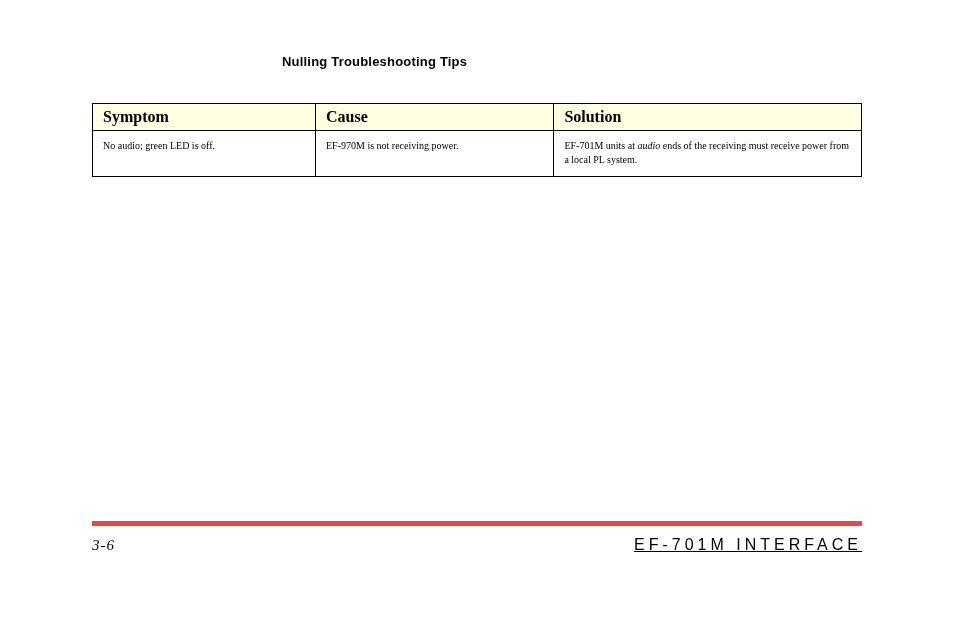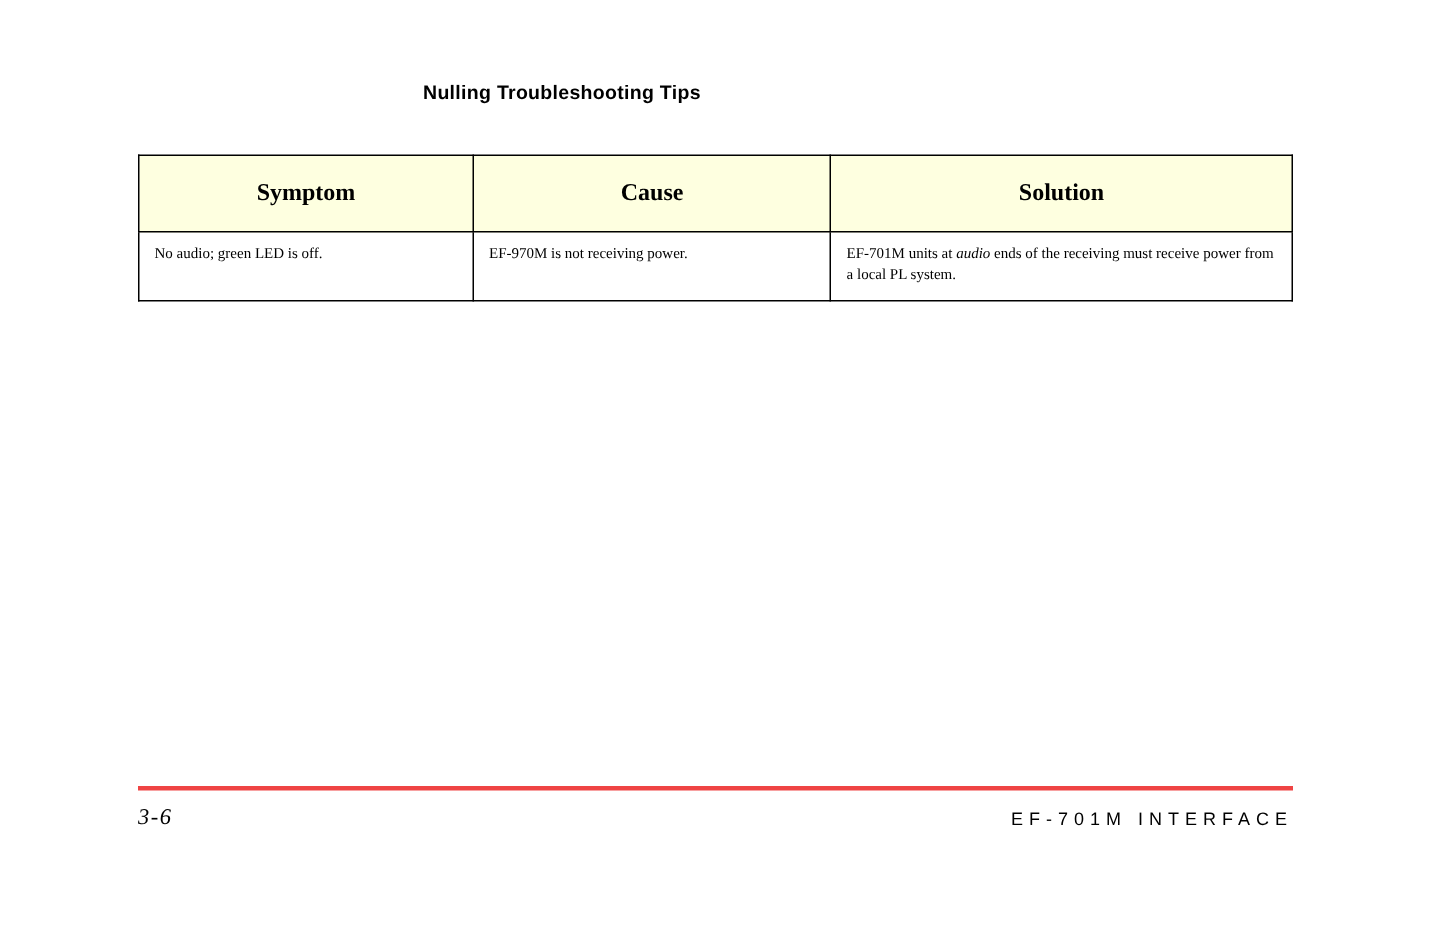--- a/index.html
+++ b/index.html
@@ -25,55 +25,56 @@
   table {
     width: 100%;
     border-collapse: collapse;
   }
   th {
     background: #feffe0;
     font-family: Georgia, 'Times New Roman', serif;
     font-weight: 700;
     font-size: 16px;
     border: 1px solid #000;
-    padding: 16px 10px;
-    text-align: center;
+    padding: 4px 10px;
+    text-align: left;
   }
   td {
     border: 1px solid #000;
     padding: 8px 10px 10px 10px;
     font-size: 10px;
     vertical-align: top;
     line-height: 1.35;
   }
   .col-symptom { width: 29%; }
   .col-cause { width: 31%; }
   .col-solution { width: 40%; }
   .italic { font-style: italic; }
   .footer {
     position: absolute;
     left: 92px;
     right: 92px;
     bottom: 64px;
-    border-top: 3px solid #ef4444;
+    border-top: 5px solid #ef4444;
     padding-top: 10px;
     display: flex;
     justify-content: space-between;
     align-items: center;
   }
   .page-num {
     font-family: Georgia, 'Times New Roman', serif;
     font-style: italic;
     font-size: 15px;
     letter-spacing: 1px;
   }
   .doc-title {
     font-family: Arial, Helvetica, sans-serif;
-    font-size: 12px;
+    font-size: 16px;
     letter-spacing: 4px;
+    text-decoration: underline;
   }
 </style>
 </head>
 <body>
 
 <div class="page">
   <div class="title">Nulling Troubleshooting Tips</div>
 
   <table>
     <thead>

